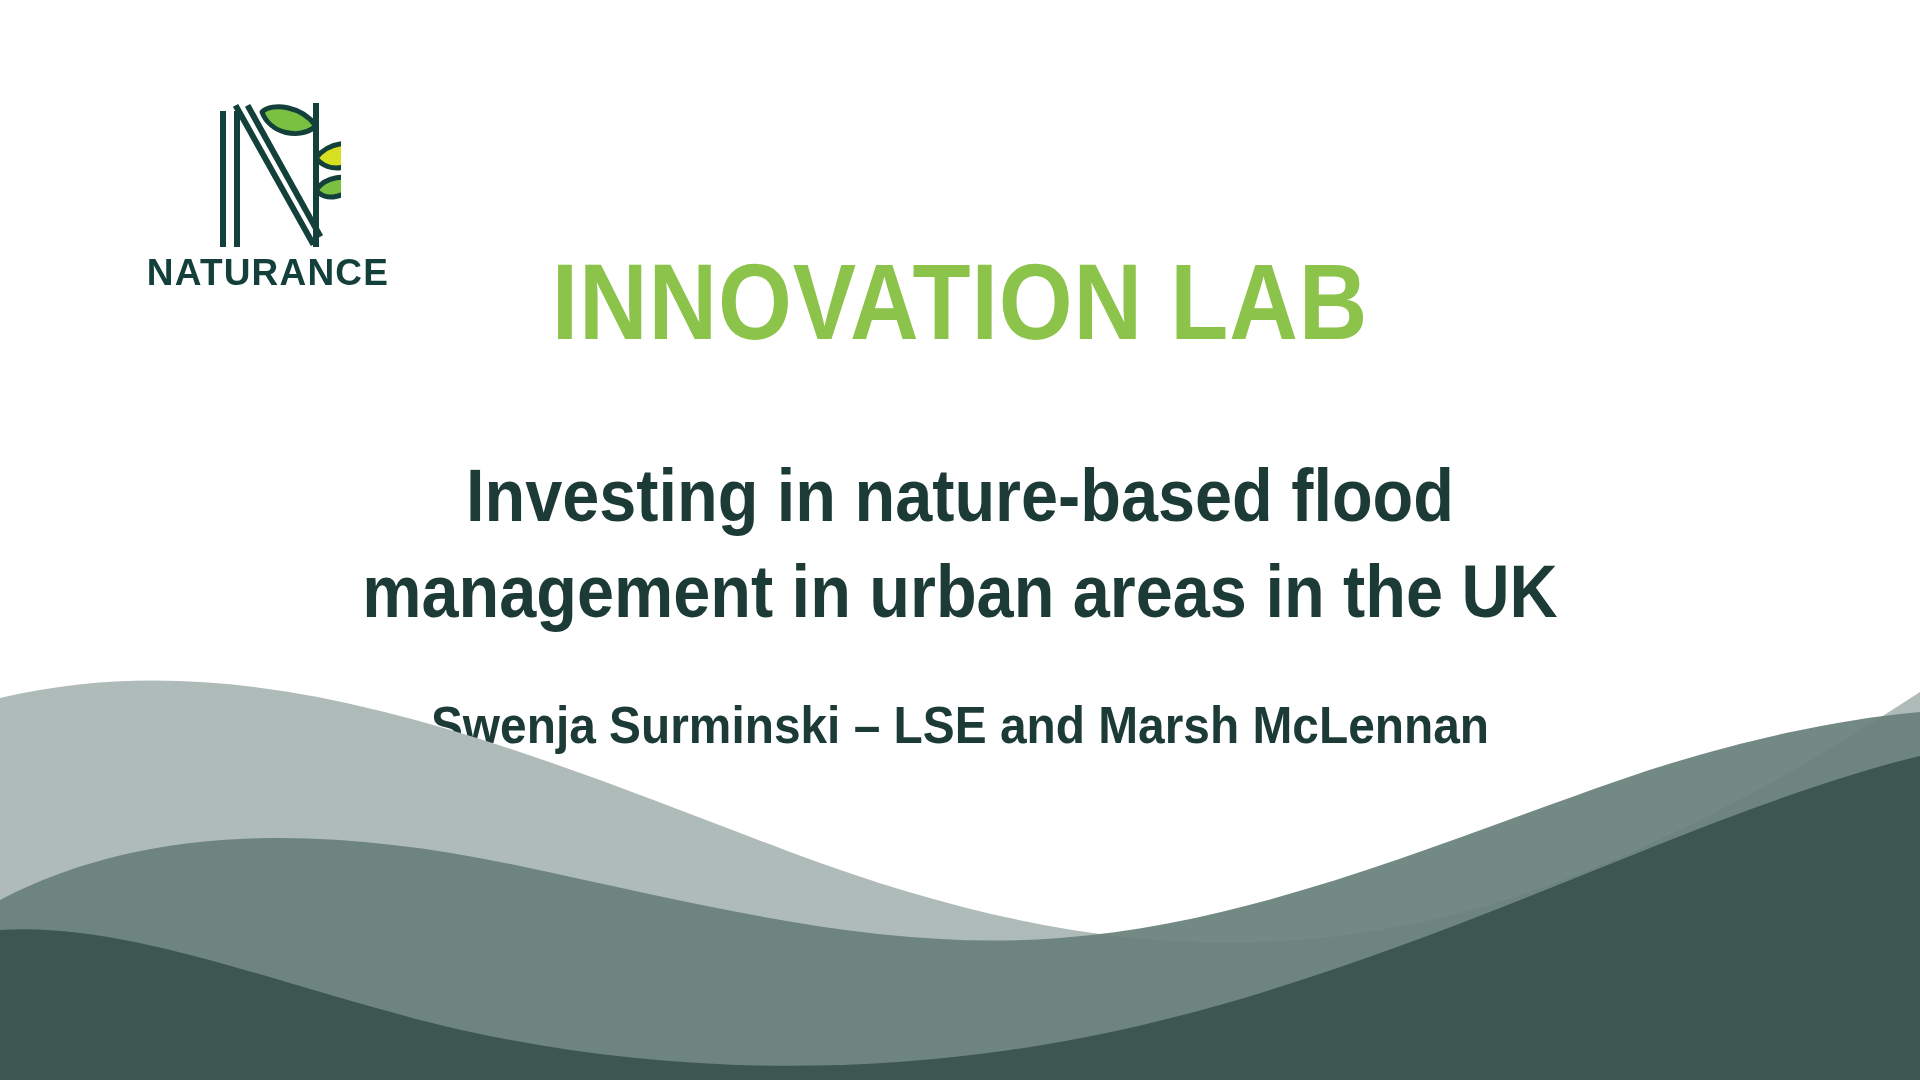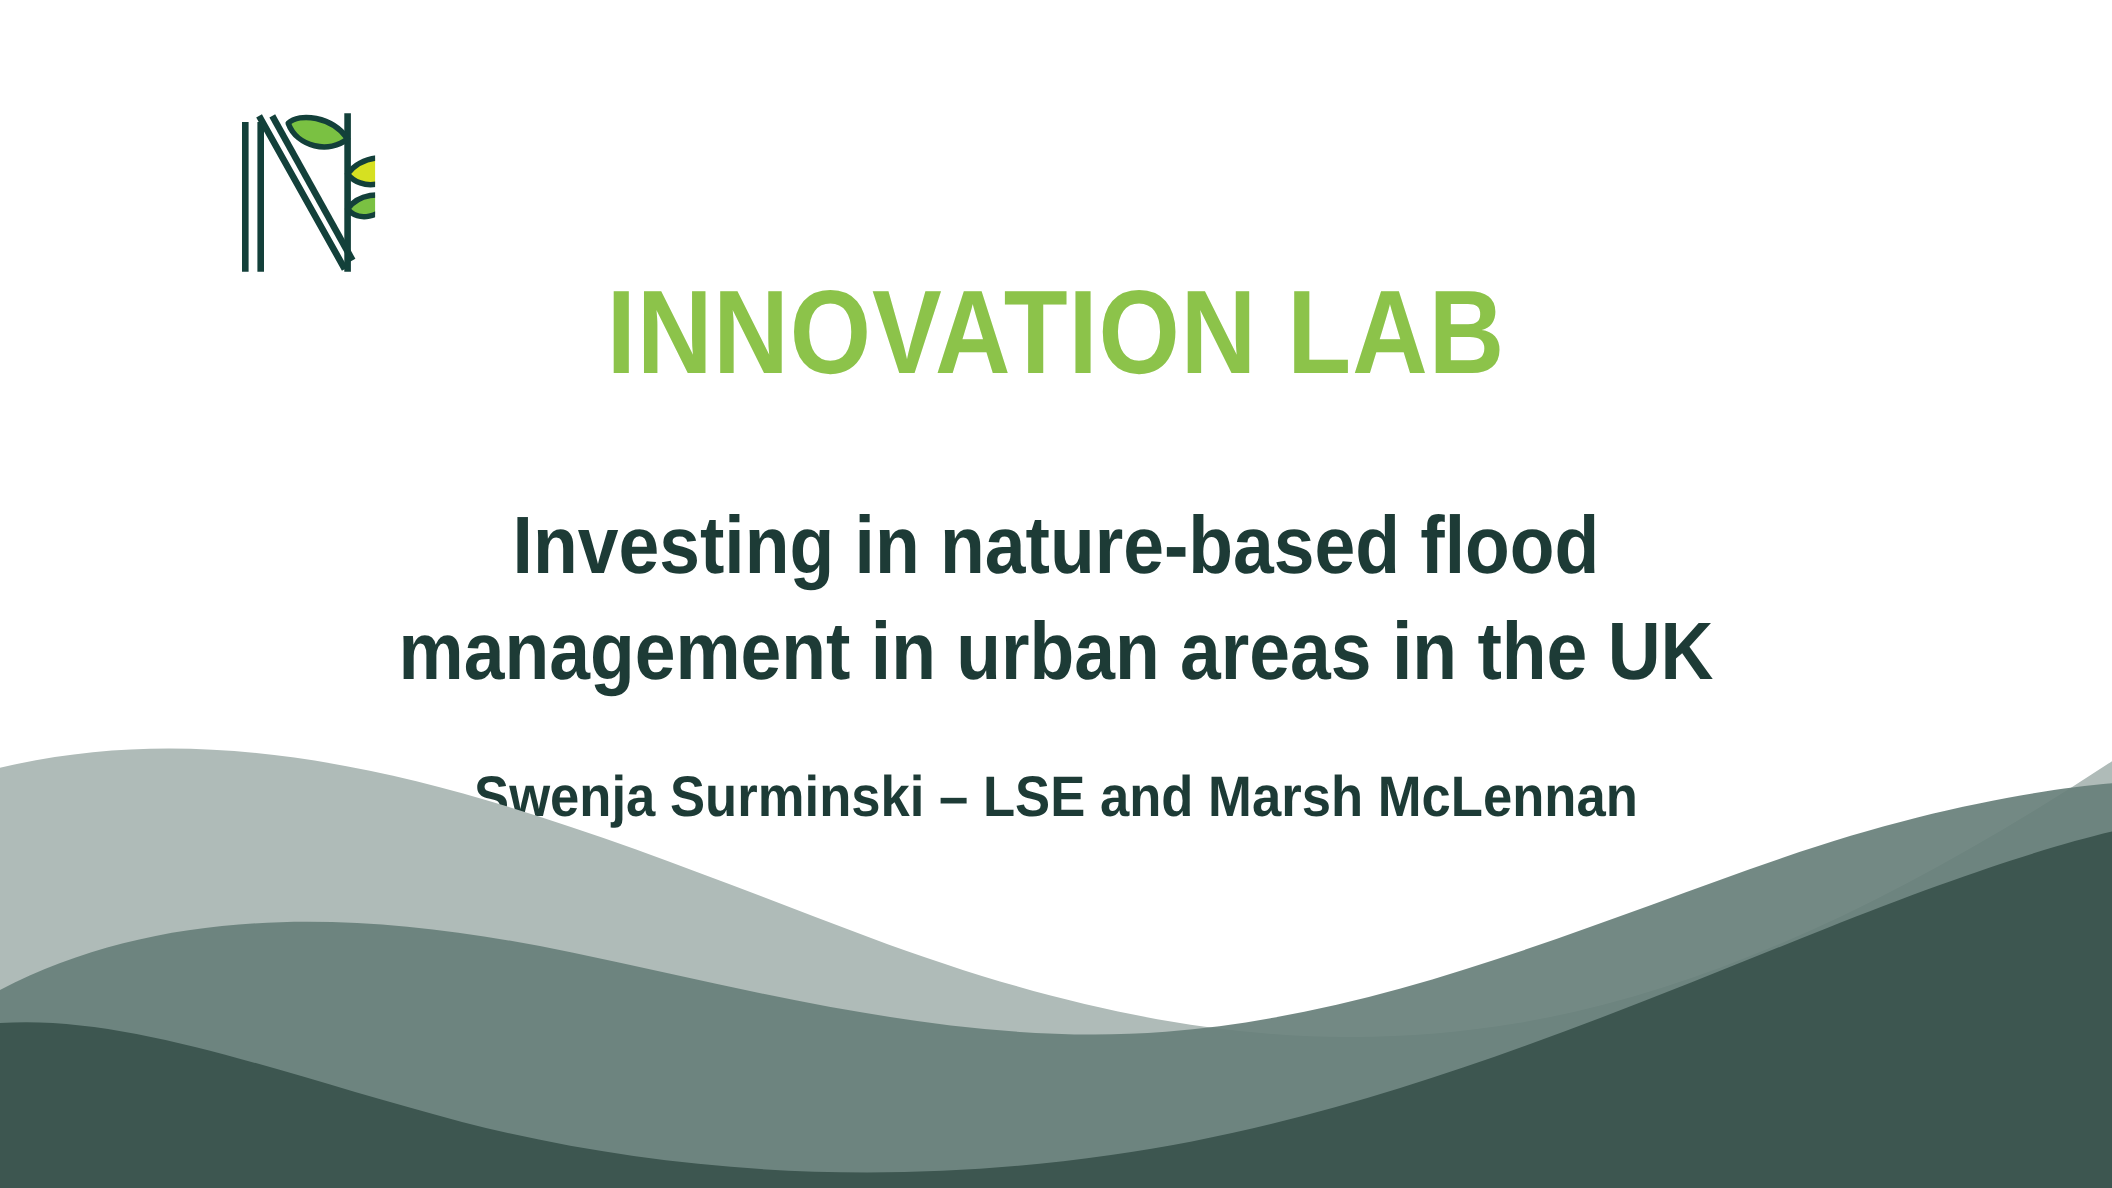--- a/index.html
+++ b/index.html
@@ -127,20 +127,21 @@
           <line x1="110" y1="14" x2="110" y2="152"></line>
         </g>
 
         <path d="M110 34 C 96 14, 66 10, 56 20 C 64 42, 94 48, 110 34 Z" fill="#7ac142" stroke="#13403a" stroke-width="5" stroke-linejoin="round"></path>
 
         <path d="M110 66 C 124 48, 152 48, 160 58 C 150 78, 122 82, 110 66 Z" fill="#d6e021" stroke="#13403a" stroke-width="5" stroke-linejoin="round"></path>
 
         <path d="M110 98 C 120 84, 142 82, 148 90 C 141 106, 119 110, 110 98 Z" fill="#7ac142" stroke="#13403a" stroke-width="5" stroke-linejoin="round"></path>
       </svg>
     </div>
+    <div class="logo-wordmark">NATURANCE</div>
   </div>
 
   <div class="headline">INNOVATION LAB</div>
 
   <div class="subtitle">
     <span class="line">Investing in nature-based flood</span>
     <span class="line">management in urban areas in the UK</span>
   </div>
 
   <div class="author">Swenja Surminski – LSE and Marsh McLennan</div>

